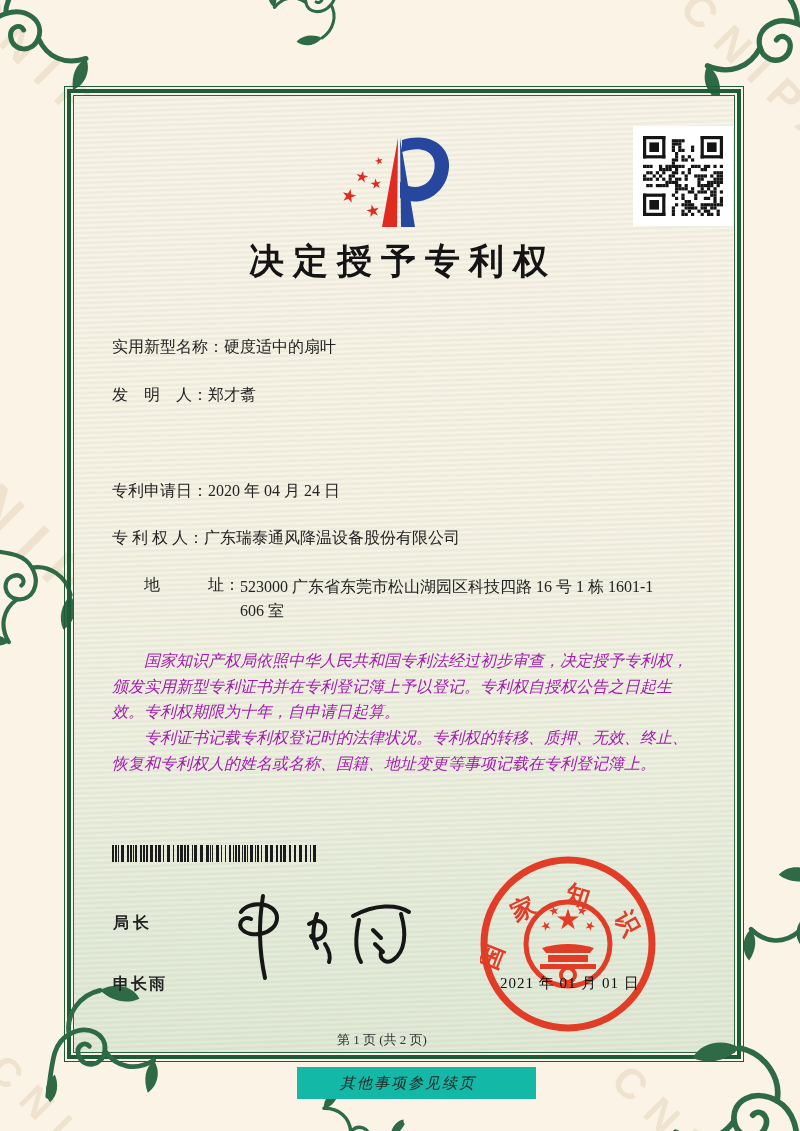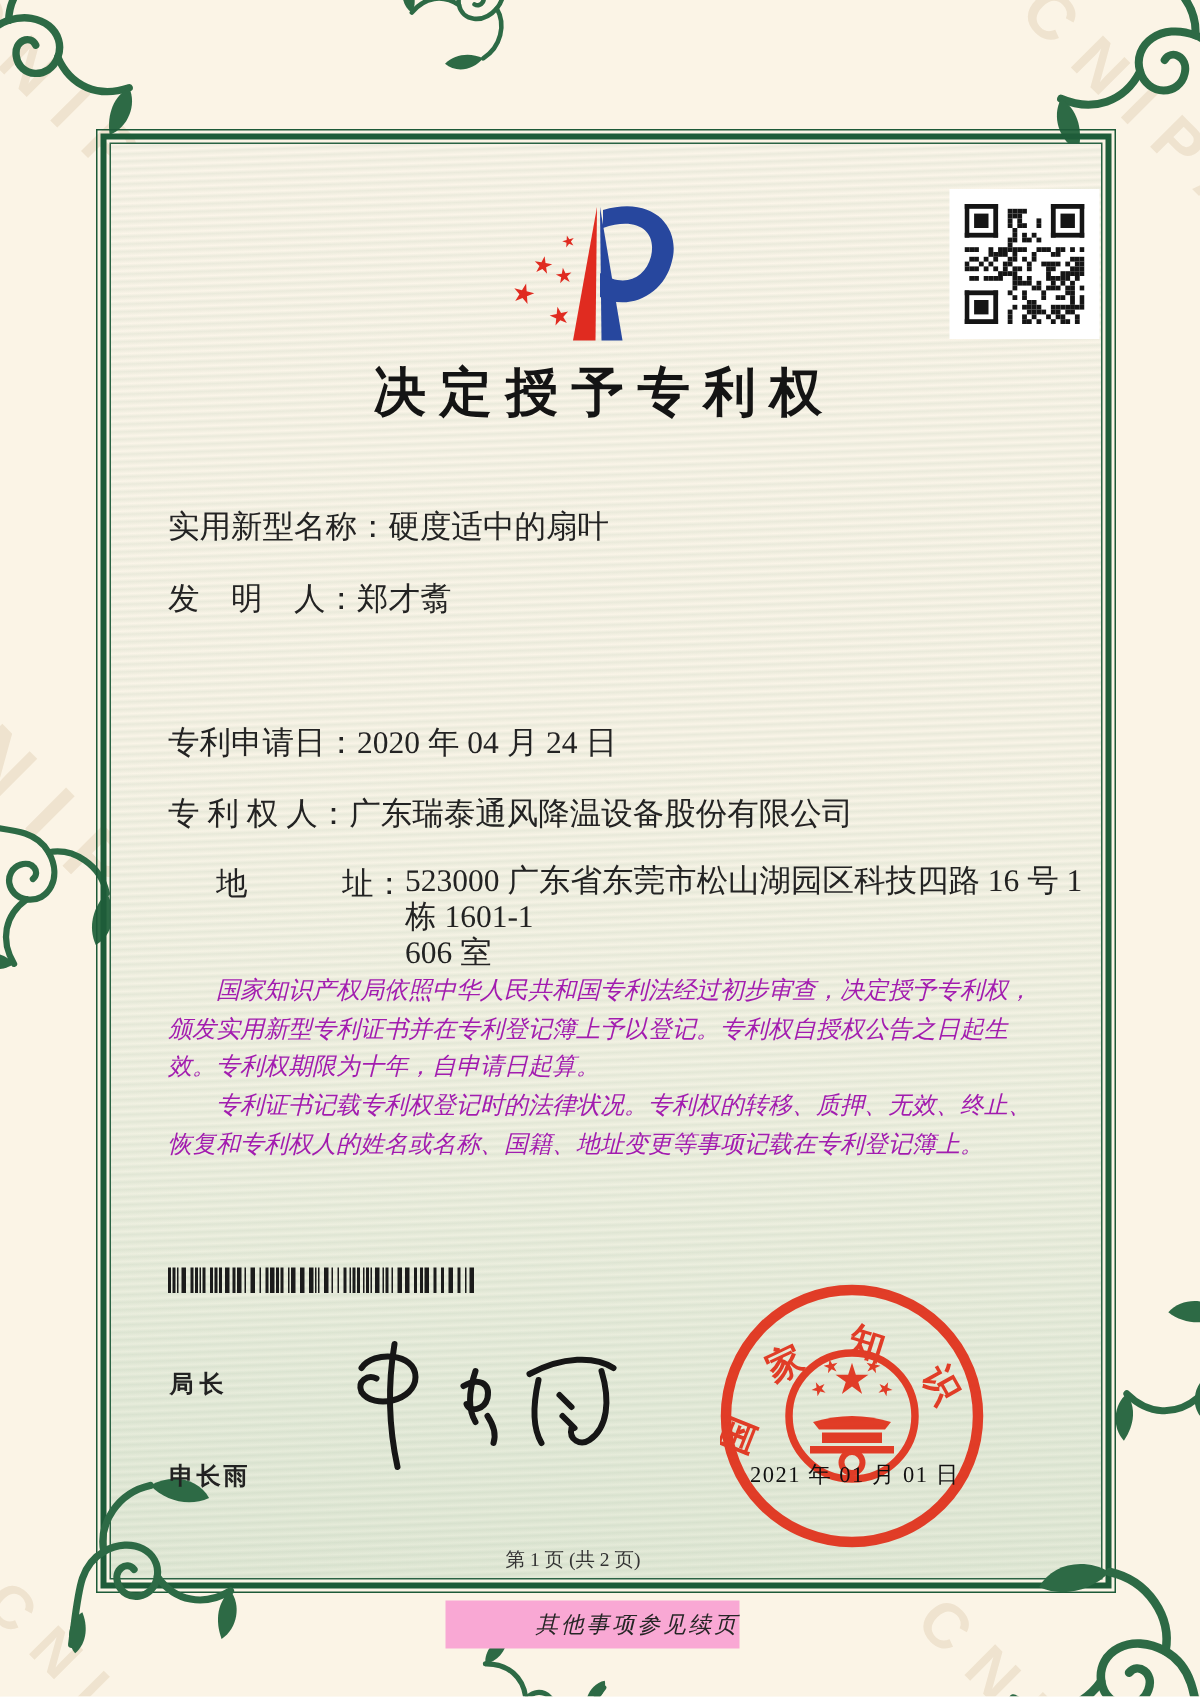--- a/index.html
+++ b/index.html
@@ -25,21 +25,21 @@
 
   
   .content{position:absolute;inset:0;z-index:5;}
   .cert-no{position:absolute;left:100px;top:126px;font-size:15px;letter-spacing:3px;color:#3b3b3b;}
   .logo{position:absolute;left:330px;top:126px;width:150px;height:106px;}
   .qr{position:absolute;left:633px;top:126px;width:100px;height:100px;background:#fff;
       display:flex;align-items:center;justify-content:center;}
   .title{position:absolute;left:64px;top:238px;width:678px;text-align:center;
          font-size:35px;font-weight:bold;letter-spacing:9px;color:#141414;}
 
-  .row{position:absolute;left:112px;font-size:21px;color:#232323;white-space:nowrap;}
+  .row{position:absolute;left:112px;font-size:16px;color:#232323;white-space:nowrap;}
   .row .lab{display:inline-block;}
   .addr-val{display:inline-block;vertical-align:top;white-space:normal;width:470px;line-height:24px;}
   .grant2{position:absolute;left:385px;top:0;}
 
   .body-text{position:absolute;left:112px;top:648px;width:580px;font-size:16px;
              line-height:25.7px;color:#a21caf;font-style:italic;}
   .body-text p{margin:0;text-indent:2em;}
 
   .barcode{position:absolute;left:112px;top:845px;width:210px;height:17px;display:flex;align-items:stretch;}
   .barcode i{display:block;background:#1b1b1b;height:100%;}
@@ -49,22 +49,22 @@
   .sig-name{position:absolute;left:113px;top:946px;font-size:16px;font-weight:bold;
             font-family:"Liberation Sans",sans-serif;color:#222;letter-spacing:2px;margin-top:28px;}
   .sig-svg{position:absolute;left:225px;top:886px;width:200px;height:100px;}
 
   .seal{position:absolute;left:480px;top:856px;width:176px;height:176px;z-index:6;opacity:0.93;}
   .seal-date{position:absolute;left:500px;top:974px;font-size:15px;color:#101010;
              letter-spacing:1px;z-index:7;white-space:nowrap;}
 
   .page-info{position:absolute;left:282px;top:1031px;width:200px;text-align:center;
              font-size:13px;color:#333;}
-  .cont-note{position:absolute;left:297px;top:1067px;width:196px;height:32px;background:#f9a8d4;
-             display:flex;align-items:center;justify-content:flex-end;z-index:6;}
+  .cont-note{position:absolute;left:297px;top:1067px;width:196px;height:32px;background:#14b8a6;
+             display:flex;align-items:center;justify-content:flex-start;z-index:6;padding-left:43px;}
   .cont-note span{font-size:15px;font-style:italic;color:#262626;letter-spacing:2px;}
 </style>
 </head>
 <body>
 
 <div id="page">
 
   <div class="wm" style="left:-8px;top:-22px;font-size:46px;">CNIPA</div>
   <div class="wm" style="left:208px;top:128px;font-size:44px;">CNIPA</div>
   <div class="wm" style="left:706px;top:-18px;font-size:44px;">CNIPA</div>

